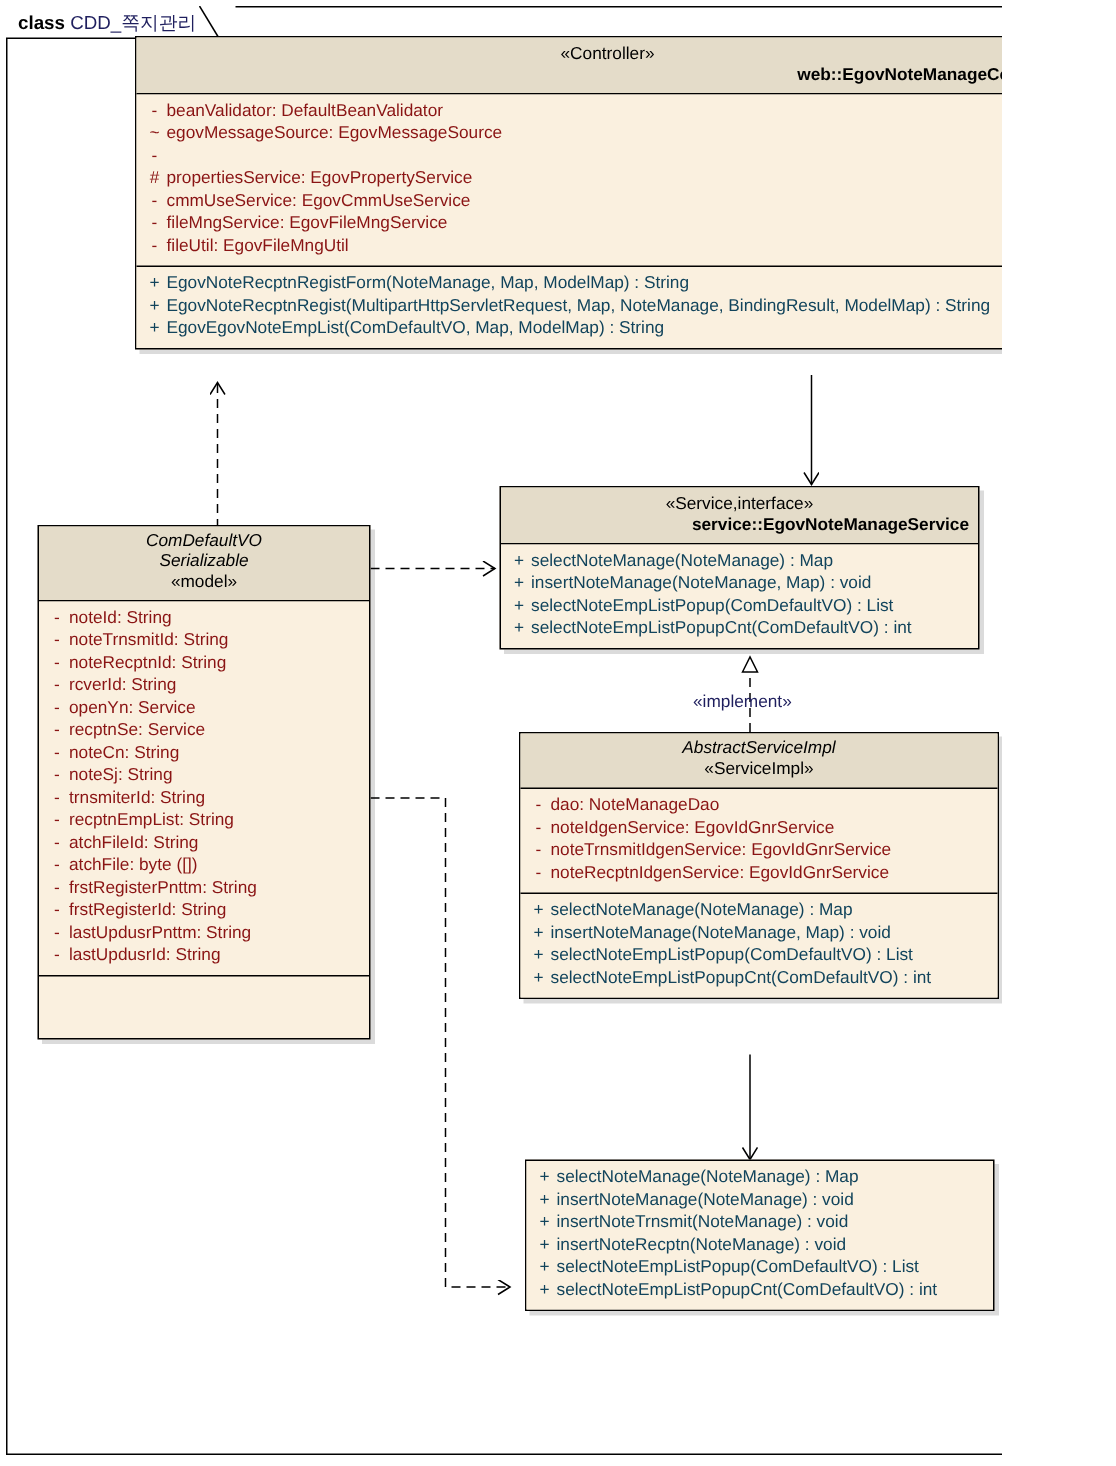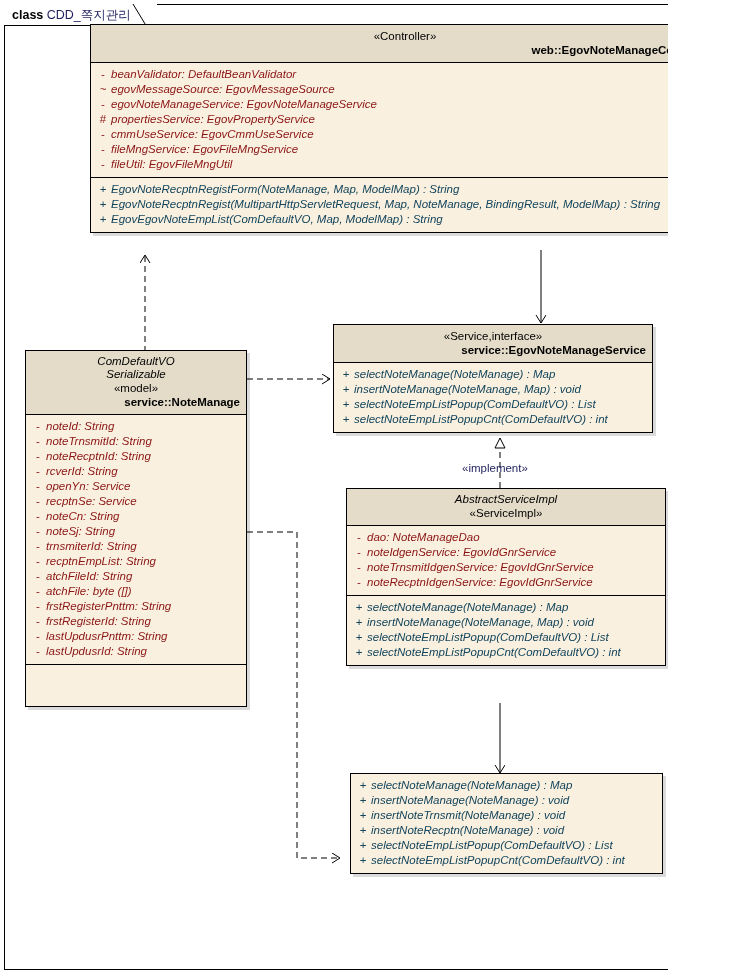--- a/index.html
+++ b/index.html
@@ -104,21 +104,21 @@
     line-height: 15px;
     white-space: nowrap;
   }
   .vis {
     display: inline-block;
     width: 16px;
     flex: 0 0 16px;
     text-align: center;
     font-size: 11.5px;
   }
-  .mtext { font-size: 11.5px; font-style: italic; }
+  .mtext { font-size: 11.5px; }
   .attr .vis, .attr .mtext { color: #8a1414; }
   .oper .vis, .oper .mtext { color: #12445c; }
 
   
   .conn {
     position: absolute;
     left: 0; top: 0;
     width: 744px; height: 977px;
     pointer-events: none;
   }
@@ -200,21 +200,20 @@
       <div class="member attr">
         <span class="vis">-</span>
         <span class="mtext">beanValidator:  DefaultBeanValidator</span>
       </div>
       <div class="member attr">
         <span class="vis">~</span>
         <span class="mtext">egovMessageSource:  EgovMessageSource</span>
       </div>
       <div class="member attr">
         <span class="vis">-</span>
-        <span class="mtext">egovNoteManageService:  EgovNoteManageService</span>
       </div>
       <div class="member attr">
         <span class="vis">#</span>
         <span class="mtext">propertiesService:  EgovPropertyService</span>
       </div>
       <div class="member attr">
         <span class="vis">-</span>
         <span class="mtext">cmmUseService:  EgovCmmUseService</span>
       </div>
       <div class="member attr">
@@ -265,21 +264,20 @@
         <span class="mtext">selectNoteEmpListPopupCnt(ComDefaultVO) : int</span>
       </div>
     </div>
   </div>
 
   <div class="cls" id="cls-model" style="left:25px; top:350px; width:222px;">
     <div class="cls-head">
       <div class="cls-parent">ComDefaultVO</div>
       <div class="cls-parent">Serializable</div>
       <div class="cls-stereo">«model»</div>
-      <div class="cls-name">service::NoteManage</div>
     </div>
     <div class="cls-section">
       <div class="member attr">
         <span class="vis">-</span>
         <span class="mtext">noteId: String</span>
       </div>
       <div class="member attr">
         <span class="vis">-</span>
         <span class="mtext">noteTrnsmitId: String</span>
       </div>

